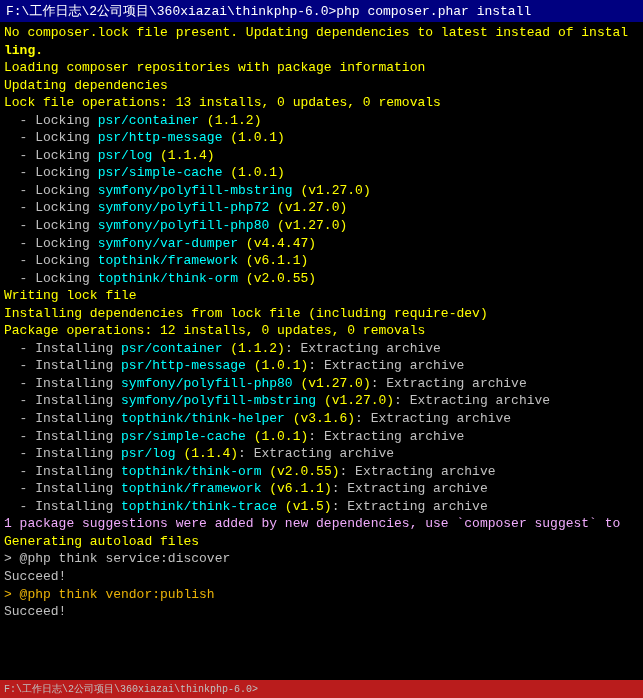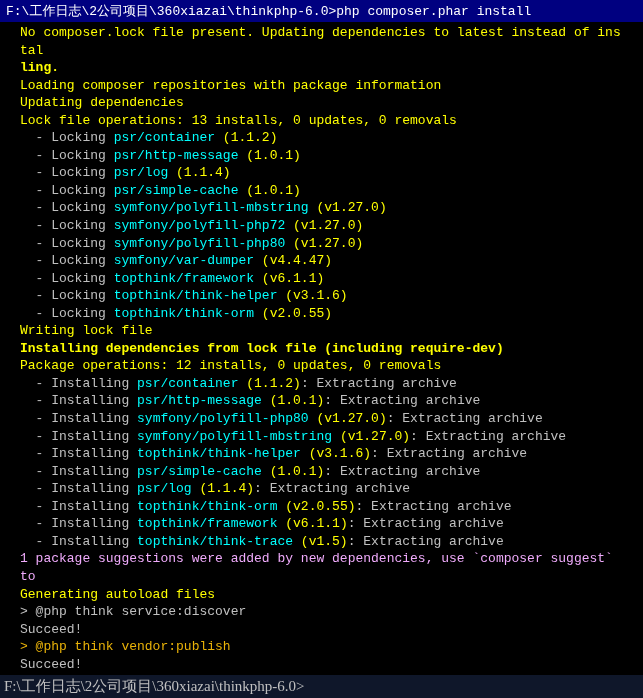--- a/index.html
+++ b/index.html
@@ -21,34 +21,33 @@
     .title-bar {
       background: #000080;
       color: #ffffff;
       padding: 2px 6px;
       font-size: 13px;
       white-space: nowrap;
       overflow: hidden;
     }
     .terminal-body {
       flex: 1;
-      padding: 2px 20px;
+      padding: 2px 4px;
       overflow: hidden;
       line-height: 1.35;
     }
     .line {
       white-space: pre-wrap;
       word-break: break-all;
     }
     .bottom-bar {
-      background: #0f172a;
+      background: #b91c1c;
       color: #c0c0c0;
       padding: 2px 4px;
-      font-size: 15px;
-      font-family: Liberation Serif, serif;
+      font-size: 10px;
     }
   </style>
 </head>
 <body>
 
 <div class="terminal">
   <div class="title-bar">F:\工作日志\2公司项目\360xiazai\thinkphp-6.0&gt;php composer.phar install</div>
   <div class="terminal-body" id="terminal-body">
   <div class="line" style="color: rgb(255, 255, 0);">No composer.lock file present. Updating dependencies to latest instead of instal</div>
       <div class="line" style="color: rgb(255, 255, 0); font-weight: bold;">ling.</div>
@@ -57,24 +56,23 @@
       <div class="line" style="color: rgb(255, 255, 0);">Lock file operations: 13 installs, 0 updates, 0 removals</div>
       <div class="line"><span style="color: rgb(192, 192, 192);">  - Locking </span><span style="color: rgb(0, 255, 255);">psr/container</span><span style="color: rgb(255, 255, 0);"> (1.1.2)</span></div>
       <div class="line"><span style="color: rgb(192, 192, 192);">  - Locking </span><span style="color: rgb(0, 255, 255);">psr/http-message</span><span style="color: rgb(255, 255, 0);"> (1.0.1)</span></div>
       <div class="line"><span style="color: rgb(192, 192, 192);">  - Locking </span><span style="color: rgb(0, 255, 255);">psr/log</span><span style="color: rgb(255, 255, 0);"> (1.1.4)</span></div>
       <div class="line"><span style="color: rgb(192, 192, 192);">  - Locking </span><span style="color: rgb(0, 255, 255);">psr/simple-cache</span><span style="color: rgb(255, 255, 0);"> (1.0.1)</span></div>
       <div class="line"><span style="color: rgb(192, 192, 192);">  - Locking </span><span style="color: rgb(0, 255, 255);">symfony/polyfill-mbstring</span><span style="color: rgb(255, 255, 0);"> (v1.27.0)</span></div>
       <div class="line"><span style="color: rgb(192, 192, 192);">  - Locking </span><span style="color: rgb(0, 255, 255);">symfony/polyfill-php72</span><span style="color: rgb(255, 255, 0);"> (v1.27.0)</span></div>
       <div class="line"><span style="color: rgb(192, 192, 192);">  - Locking </span><span style="color: rgb(0, 255, 255);">symfony/polyfill-php80</span><span style="color: rgb(255, 255, 0);"> (v1.27.0)</span></div>
       <div class="line"><span style="color: rgb(192, 192, 192);">  - Locking </span><span style="color: rgb(0, 255, 255);">symfony/var-dumper</span><span style="color: rgb(255, 255, 0);"> (v4.4.47)</span></div>
       <div class="line"><span style="color: rgb(192, 192, 192);">  - Locking </span><span style="color: rgb(0, 255, 255);">topthink/framework</span><span style="color: rgb(255, 255, 0);"> (v6.1.1)</span></div>
-      <div class="line"><span style="color: rgb(192, 192, 192);">  - Locking </span><span style="color: rgb(0, 255, 255);">topthink/think-helper</span><span style="color: rgb(255, 255, 0);"> (v3.1.6)</span></div>
       <div class="line"><span style="color: rgb(192, 192, 192);">  - Locking </span><span style="color: rgb(0, 255, 255);">topthink/think-orm</span><span style="color: rgb(255, 255, 0);"> (v2.0.55)</span></div>
       <div class="line" style="color: rgb(255, 255, 0);">Writing lock file</div>
-      <div class="line" style="color: rgb(255, 255, 0); font-weight: bold;">Installing dependencies from lock file (including require-dev)</div>
+      <div class="line" style="color: rgb(255, 255, 0);">Installing dependencies from lock file (including require-dev)</div>
       <div class="line" style="color: rgb(255, 255, 0);">Package operations: 12 installs, 0 updates, 0 removals</div>
       <div class="line"><span style="color: rgb(192, 192, 192);">  - Installing </span><span style="color: rgb(0, 255, 255);">psr/container</span><span style="color: rgb(255, 255, 0);"> (1.1.2)</span><span style="color: rgb(192, 192, 192);">: Extracting archive</span></div>
       <div class="line"><span style="color: rgb(192, 192, 192);">  - Installing </span><span style="color: rgb(0, 255, 255);">psr/http-message</span><span style="color: rgb(255, 255, 0);"> (1.0.1)</span><span style="color: rgb(192, 192, 192);">: Extracting archive</span></div>
       <div class="line"><span style="color: rgb(192, 192, 192);">  - Installing </span><span style="color: rgb(0, 255, 255);">symfony/polyfill-php80</span><span style="color: rgb(255, 255, 0);"> (v1.27.0)</span><span style="color: rgb(192, 192, 192);">: Extracting archive</span></div>
       <div class="line"><span style="color: rgb(192, 192, 192);">  - Installing </span><span style="color: rgb(0, 255, 255);">symfony/polyfill-mbstring</span><span style="color: rgb(255, 255, 0);"> (v1.27.0)</span><span style="color: rgb(192, 192, 192);">: Extracting archive</span></div>
       <div class="line"><span style="color: rgb(192, 192, 192);">  - Installing </span><span style="color: rgb(0, 255, 255);">topthink/think-helper</span><span style="color: rgb(255, 255, 0);"> (v3.1.6)</span><span style="color: rgb(192, 192, 192);">: Extracting archive</span></div>
       <div class="line"><span style="color: rgb(192, 192, 192);">  - Installing </span><span style="color: rgb(0, 255, 255);">psr/simple-cache</span><span style="color: rgb(255, 255, 0);"> (1.0.1)</span><span style="color: rgb(192, 192, 192);">: Extracting archive</span></div>
       <div class="line"><span style="color: rgb(192, 192, 192);">  - Installing </span><span style="color: rgb(0, 255, 255);">psr/log</span><span style="color: rgb(255, 255, 0);"> (1.1.4)</span><span style="color: rgb(192, 192, 192);">: Extracting archive</span></div>
       <div class="line"><span style="color: rgb(192, 192, 192);">  - Installing </span><span style="color: rgb(0, 255, 255);">topthink/think-orm</span><span style="color: rgb(255, 255, 0);"> (v2.0.55)</span><span style="color: rgb(192, 192, 192);">: Extracting archive</span></div>
       <div class="line"><span style="color: rgb(192, 192, 192);">  - Installing </span><span style="color: rgb(0, 255, 255);">topthink/framework</span><span style="color: rgb(255, 255, 0);"> (v6.1.1)</span><span style="color: rgb(192, 192, 192);">: Extracting archive</span></div>

